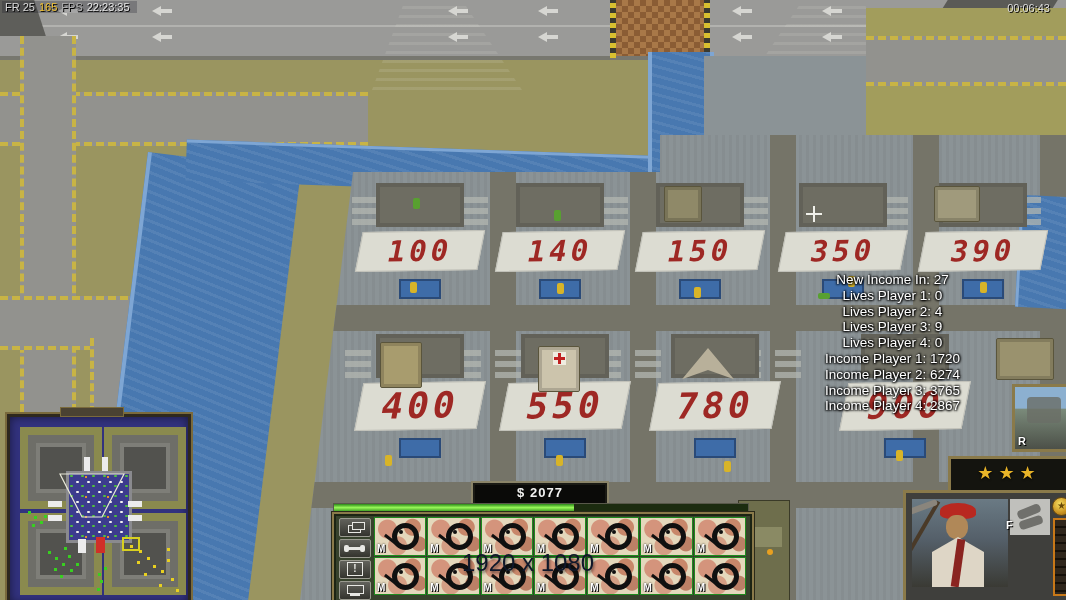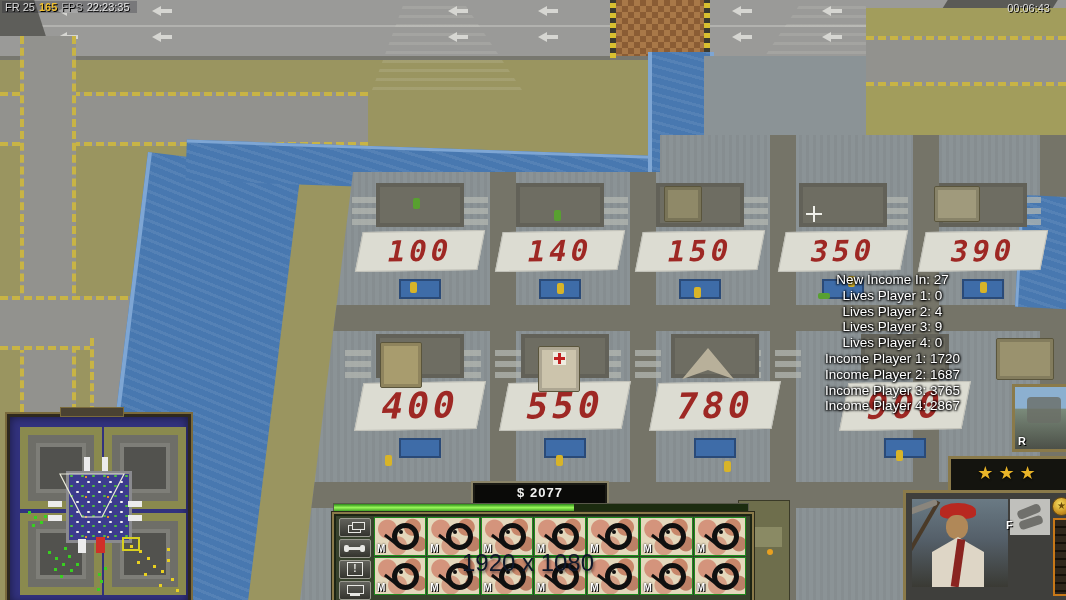--- a/index.html
+++ b/index.html
@@ -126,21 +126,21 @@
   .mine-icon::after{content:"";position:absolute;left:2px;top:2px;width:4px;height:4px;background:#101010;border-radius:50%}
   .hotkey{position:absolute;left:2px;bottom:1px;color:#fff;font-size:10px;font-weight:bold;
     text-shadow:1px 1px 0 #000,0 0 2px #000;z-index:3}
 
   
   #res-overlay{position:absolute;left:408px;top:549px;width:240px;text-align:center;font-size:24px;
     color:#0f172a;z-index:40;text-shadow:1px 2px 3px rgba(0,0,0,.55)}
   #fps-overlay{position:absolute;left:2px;top:1px;z-index:50;font-size:11px;text-shadow:1px 1px 0 #000;
     background:rgba(20,20,30,.25);padding:0 3px}
   #fps-overlay span{margin-right:4px}
-  .fps-pre{color:#d8d8d8}.fps-val{color:#f0c030;font-weight:bold}.fps-lab{color:#b0b0b0}.fps-clock{color:#e4e4e4}
+  .fps-pre{color:#d8d8d8}.fps-val{color:#f0c030;font-weight:normal}.fps-lab{color:#b0b0b0}.fps-clock{color:#e4e4e4}
   #clock-tr{position:absolute;right:16px;top:2px;font-size:11px;color:#dcdcdc;z-index:50;text-shadow:1px 1px 0 #000}
 
   
   #rank-box{position:absolute;left:948px;top:456px;width:116px;height:35px;background:#14140f;
     border:3px solid #8a7a4a;z-index:30;text-align:center}
   #rank-box span{color:#e8b428;font-size:18px;letter-spacing:5px;line-height:29px;text-shadow:0 1px 2px #000}
   #unit-panel{position:absolute;left:903px;top:490px;width:163px;height:110px;background:#3f3f3c;
     border:3px solid #8a7a4a;z-index:30}
   #portrait{position:absolute;left:6px;top:6px;width:96px;height:88px;overflow:hidden;
     background:linear-gradient(180deg,#6a7a84 0%,#55606a 45%,#3a3a34 100%)}
@@ -299,21 +299,21 @@
     <div class="hmark" style="left:875px;top:350px;"></div>
   </div>
 
 <div id="status-panel">
     <div class="status-line">New Income In: 27</div>
     <div class="status-line">Lives Player 1: 0</div>
     <div class="status-line">Lives Player 2: 4</div>
     <div class="status-line">Lives Player 3: 9</div>
     <div class="status-line">Lives Player 4: 0</div>
     <div class="status-line">Income Player 1: 1720</div>
-    <div class="status-line">Income Player 2: 1687</div>
+    <div class="status-line">Income Player 2: 6274</div>
     <div class="status-line">Income Player 3: 3765</div>
     <div class="status-line">Income Player 4: 2867</div>
   </div>
 
 <div id="minimap">
   <div class="quad" style="left:10px;top:10px"></div>
   <div class="quad" style="left:94px;top:10px"></div>
   <div class="quad" style="left:10px;top:96px"></div>
   <div class="quad" style="left:94px;top:96px"></div>
   <div id="mm-center"></div>

